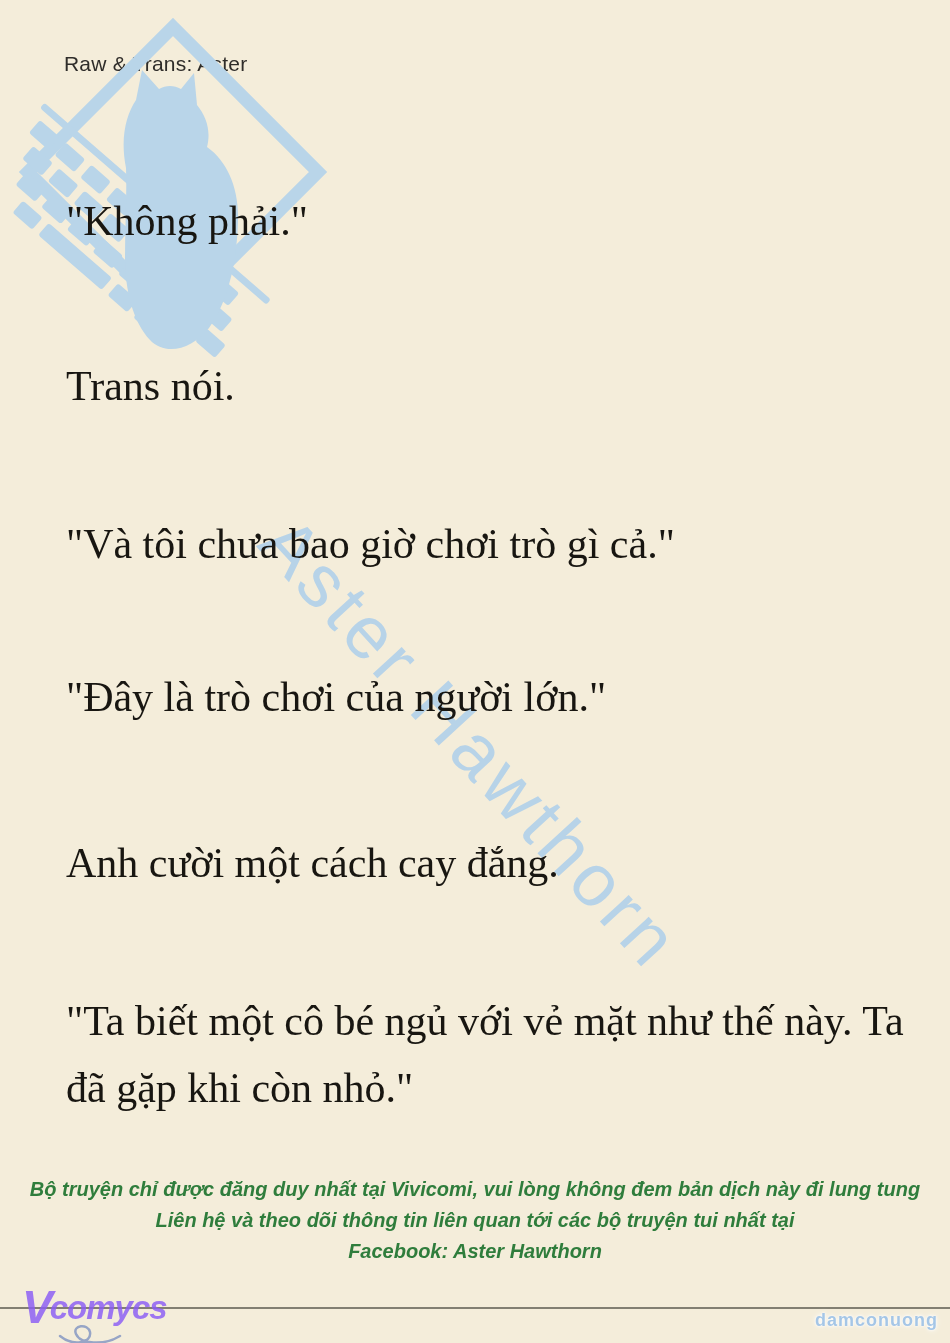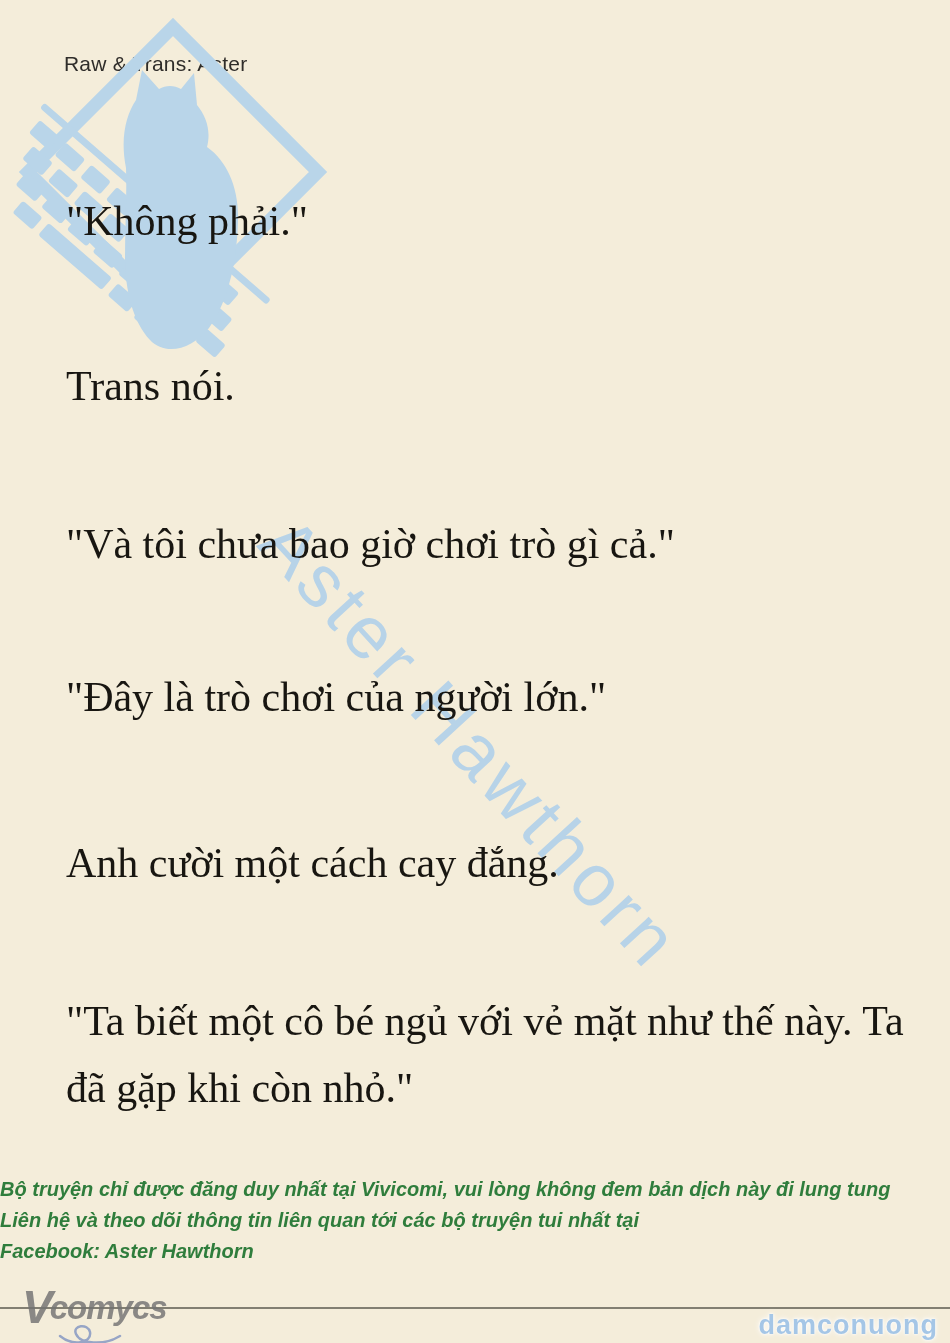--- a/index.html
+++ b/index.html
@@ -24,37 +24,37 @@
   
   .para{
     position:absolute;left:66px;width:860px;
     font-family:"Liberation Serif","DejaVu Serif",serif;
     font-size:42px;color:#181611;line-height:67px;white-space:nowrap;
   }
   .p1{top:188px}.p2{top:353px}.p3{top:511px}.p4{top:664px}.p5{top:830px}.p6{top:988px}
   
   .footer{
     position:absolute;left:0;top:1174px;width:100%;
-    text-align:left;font-style:italic;font-weight:bold;
+    text-align:center;font-style:italic;font-weight:bold;
     font-size:20px;line-height:31px;color:#2f7d3c;
   }
   .rule{
     position:absolute;left:0;top:1307px;width:100%;height:2px;
     background:#827f72;z-index:1;
   }
   .vcomycs{
     position:absolute;left:22px;top:1280px;z-index:2;
-    color:#737373;opacity:.82;font-style:italic;font-weight:bold;
+    color:#8b5cf6;opacity:.82;font-style:italic;font-weight:bold;
     font-size:33px;letter-spacing:-1px;white-space:nowrap;
   }
   .vcomycs .big-v{font-size:46px;font-weight:900;vertical-align:-4px;margin-right:-2px;}
   .v-flourish{position:absolute;left:58px;top:1324px;z-index:2;opacity:.8;}
   .damconuong{
     position:absolute;right:12px;top:1310px;z-index:2;
-    font-size:27px;font-weight:bold;letter-spacing:1px;color:#a5c6e6;
+    font-size:18px;font-weight:bold;letter-spacing:1px;color:#a5c6e6;
     text-shadow:0 0 3px #ffffff,0 0 6px #ffffff,0 0 1px #ffffff;
   }
 </style>
 </head>
 <body>
 
 <div class="page">
 
   <div class="credit">Raw &amp; Trans: Aster</div>
 

